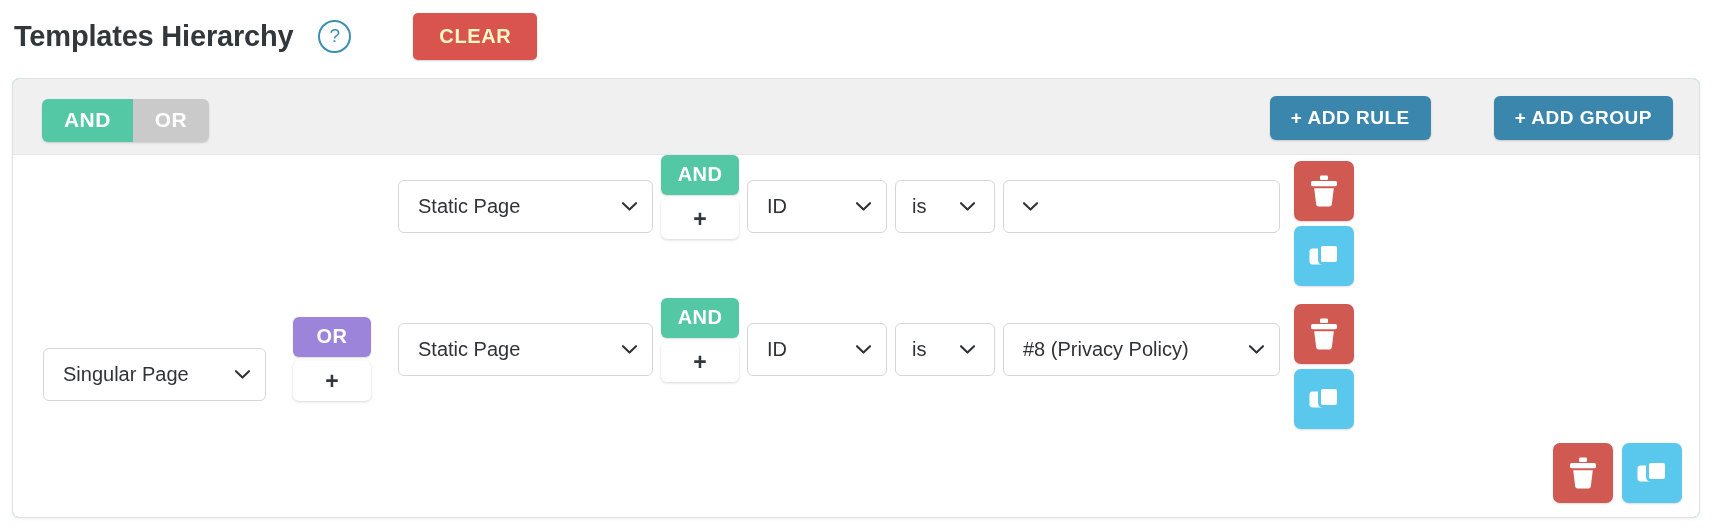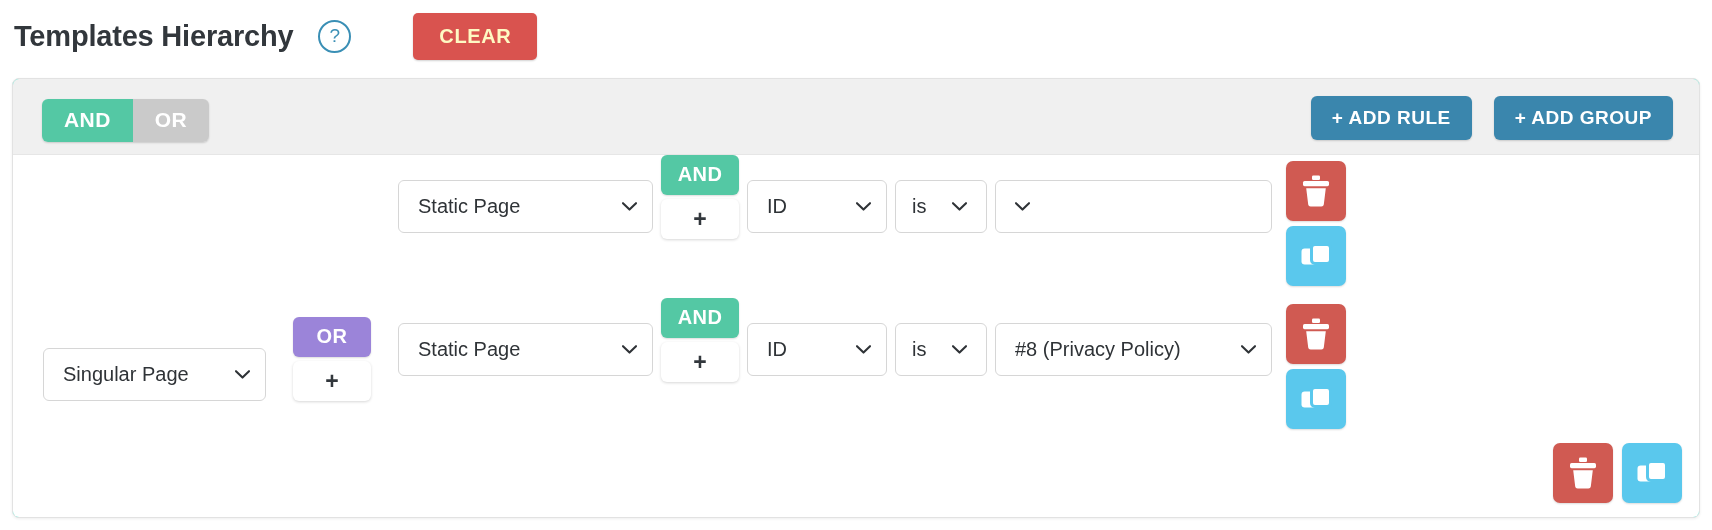--- a/index.html
+++ b/index.html
@@ -121,20 +121,21 @@
     border: none;
     border-radius: 6px;
     font-family: "Liberation Sans", sans-serif;
     font-size: 19px;
     font-weight: bold;
     letter-spacing: 0.5px;
     padding: 11px 21px;
     cursor: pointer;
     box-shadow: 0 1px 2px rgba(0,0,0,0.16);
     white-space: nowrap;
+    margin-left: 41px;
   }
 
   
   .group-body {
     position: relative;
     height: 363px;
     background: #ffffff;
   }
 
   
@@ -158,21 +159,21 @@
     cursor: pointer;
     user-select: none;
     color: #2f3337;
     font-size: 20px;
     white-space: nowrap;
     gap: 8px;
   }
   .select-box.subject { width: 223px; }
   .select-box.entity  { width: 255px; }
   .select-box.field   { width: 140px; }
-  .select-box.op      { width: 92px; padding: 0 19px 0 16px; gap: 7px; }
+  .select-box.op      { width: 100px; padding: 0 19px 0 16px; gap: 7px; }
   .select-box.value   { width: 277px; }
 
   .caret {
     width: 15px;
     height: 9px;
     flex: none;
     display: block;
   }
 
   

